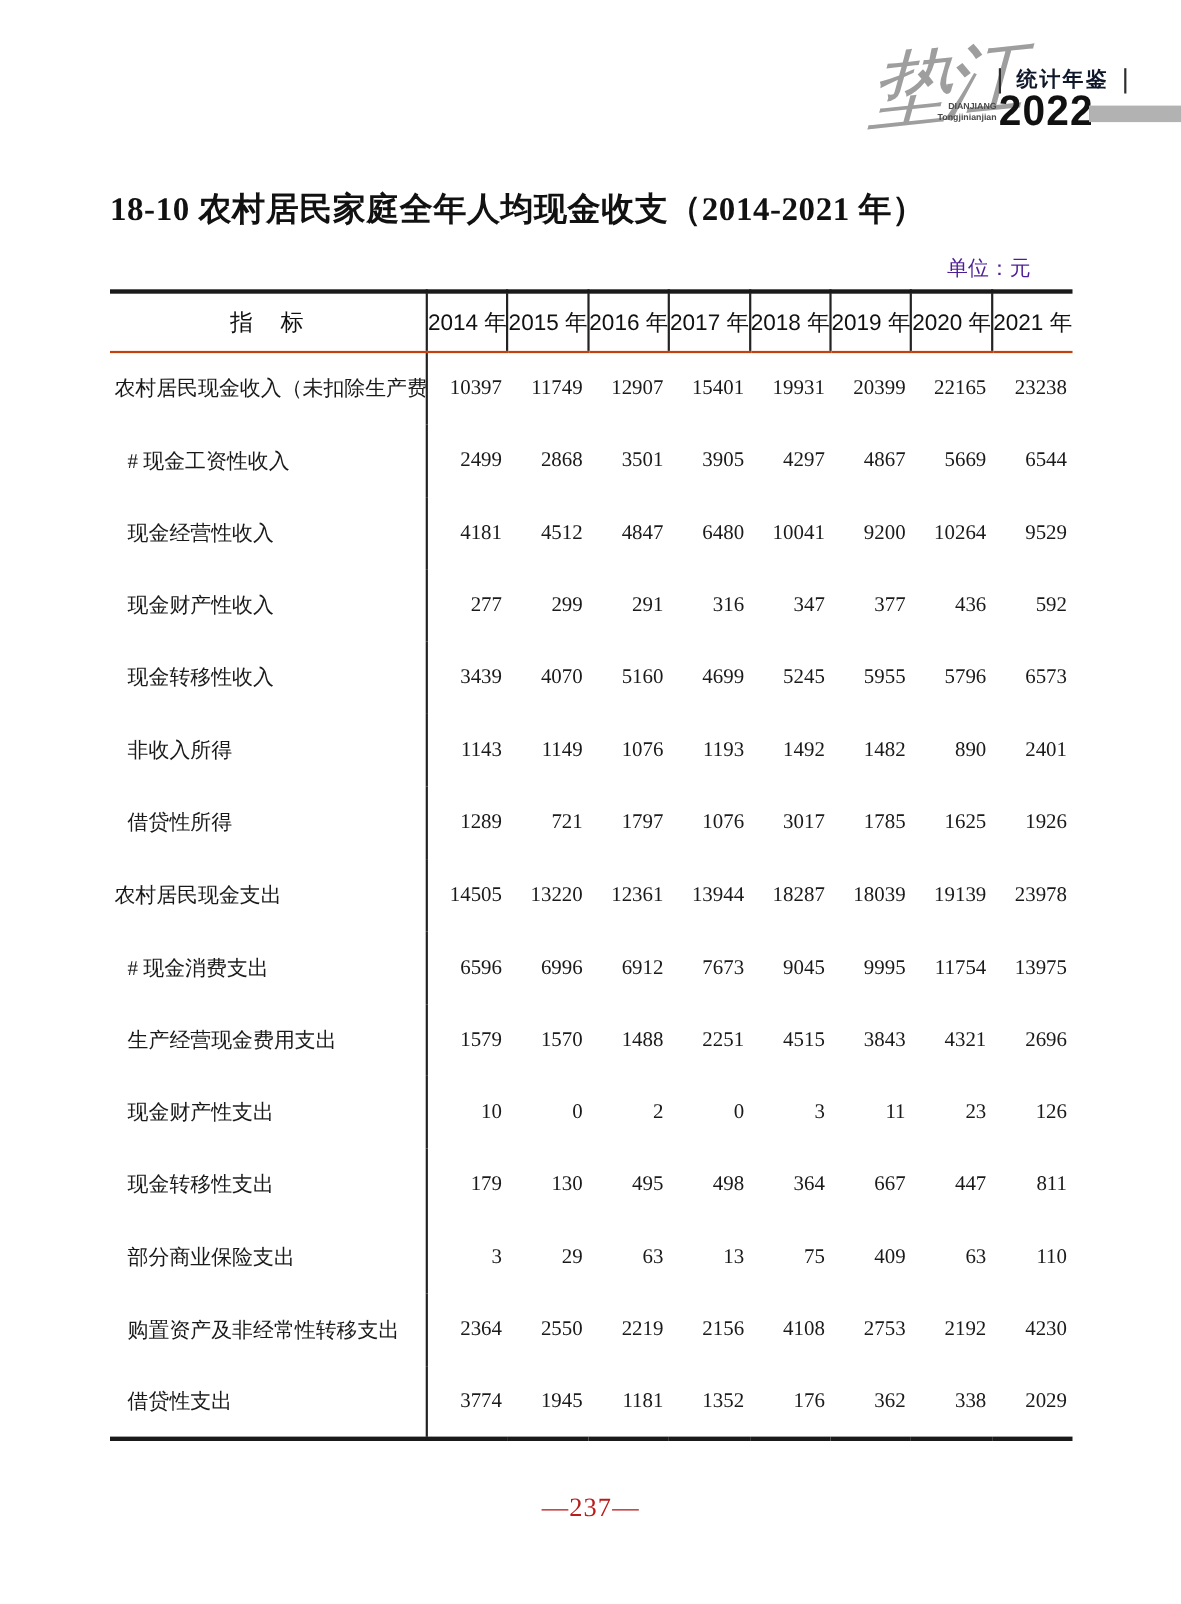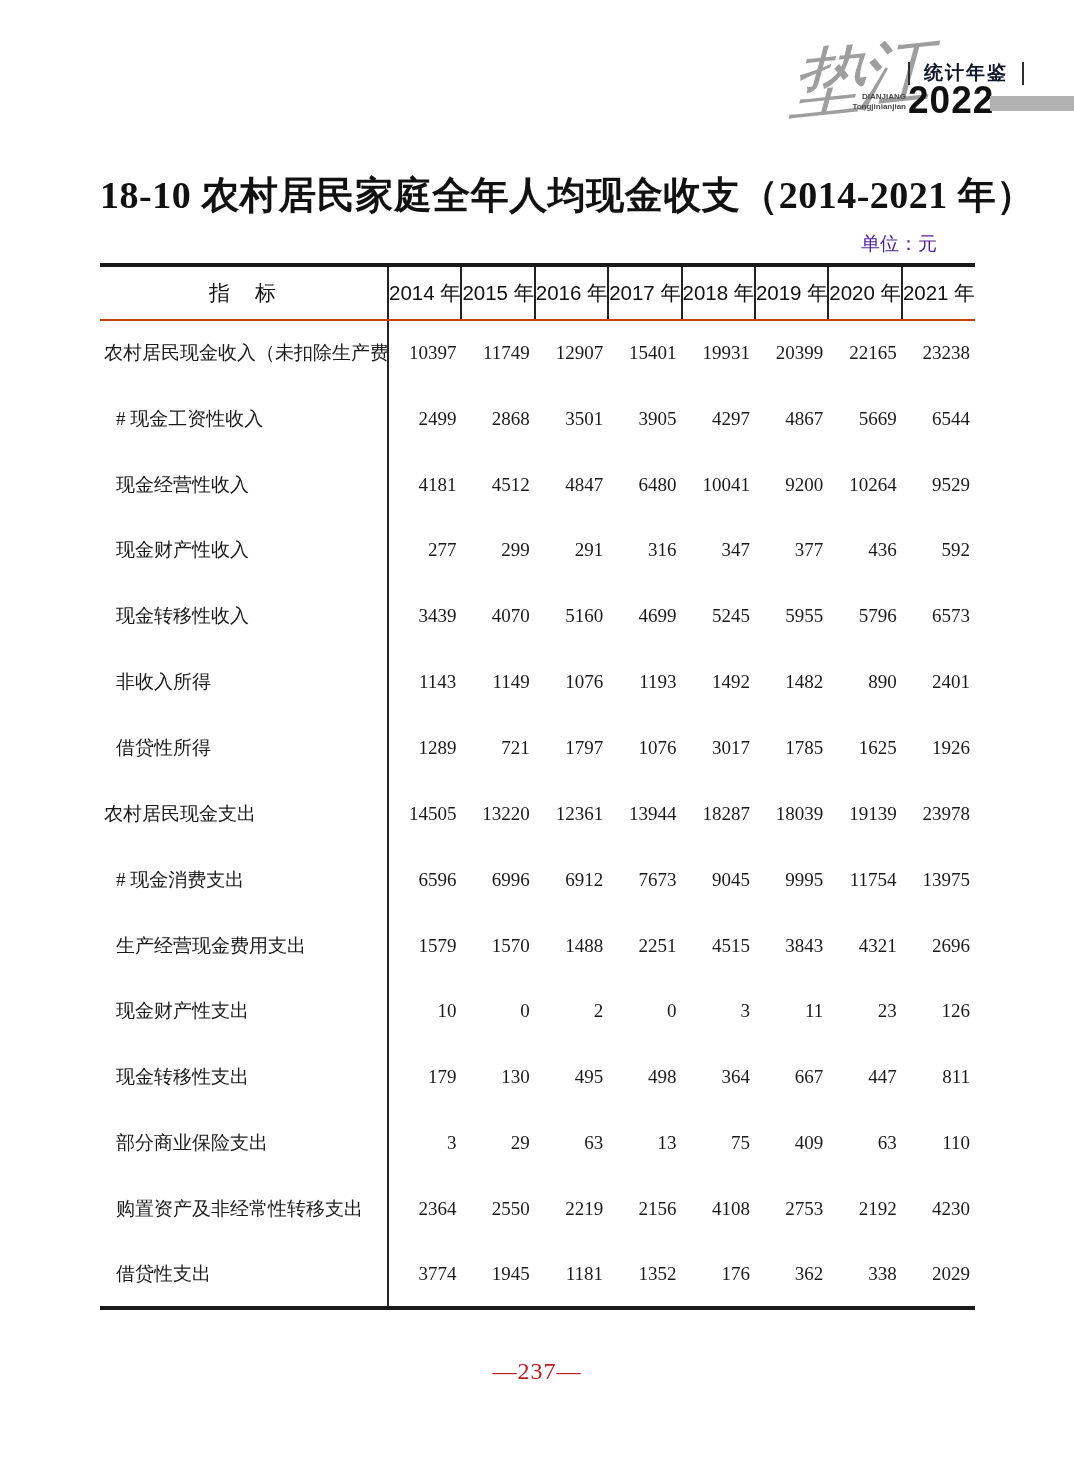--- a/index.html
+++ b/index.html
@@ -44,21 +44,21 @@
     font-family:"Liberation Sans","DejaVu Sans",sans-serif;
     font-size:37px;font-weight:900;color:#111;
     line-height:0.82;letter-spacing:1px;
     transform:scaleY(1.05);transform-origin:top left;
   }
   .gray-bar{position:absolute;left:206px;top:54px;width:84px;height:15px;background:#b2b2b2;}
 
   
   .title{
     position:absolute;left:100px;top:170px;width:880px;
-    font-size:38px;font-weight:bold;color:#111;
+    font-size:30px;font-weight:bold;color:#111;
     letter-spacing:0.5px;white-space:nowrap;
   }
   .unit{
     position:absolute;left:100px;top:231px;width:837px;
     text-align:right;font-size:19px;color:#4c1d95;
   }
 
   
   .tbl{
     position:absolute;left:100px;top:263px;

